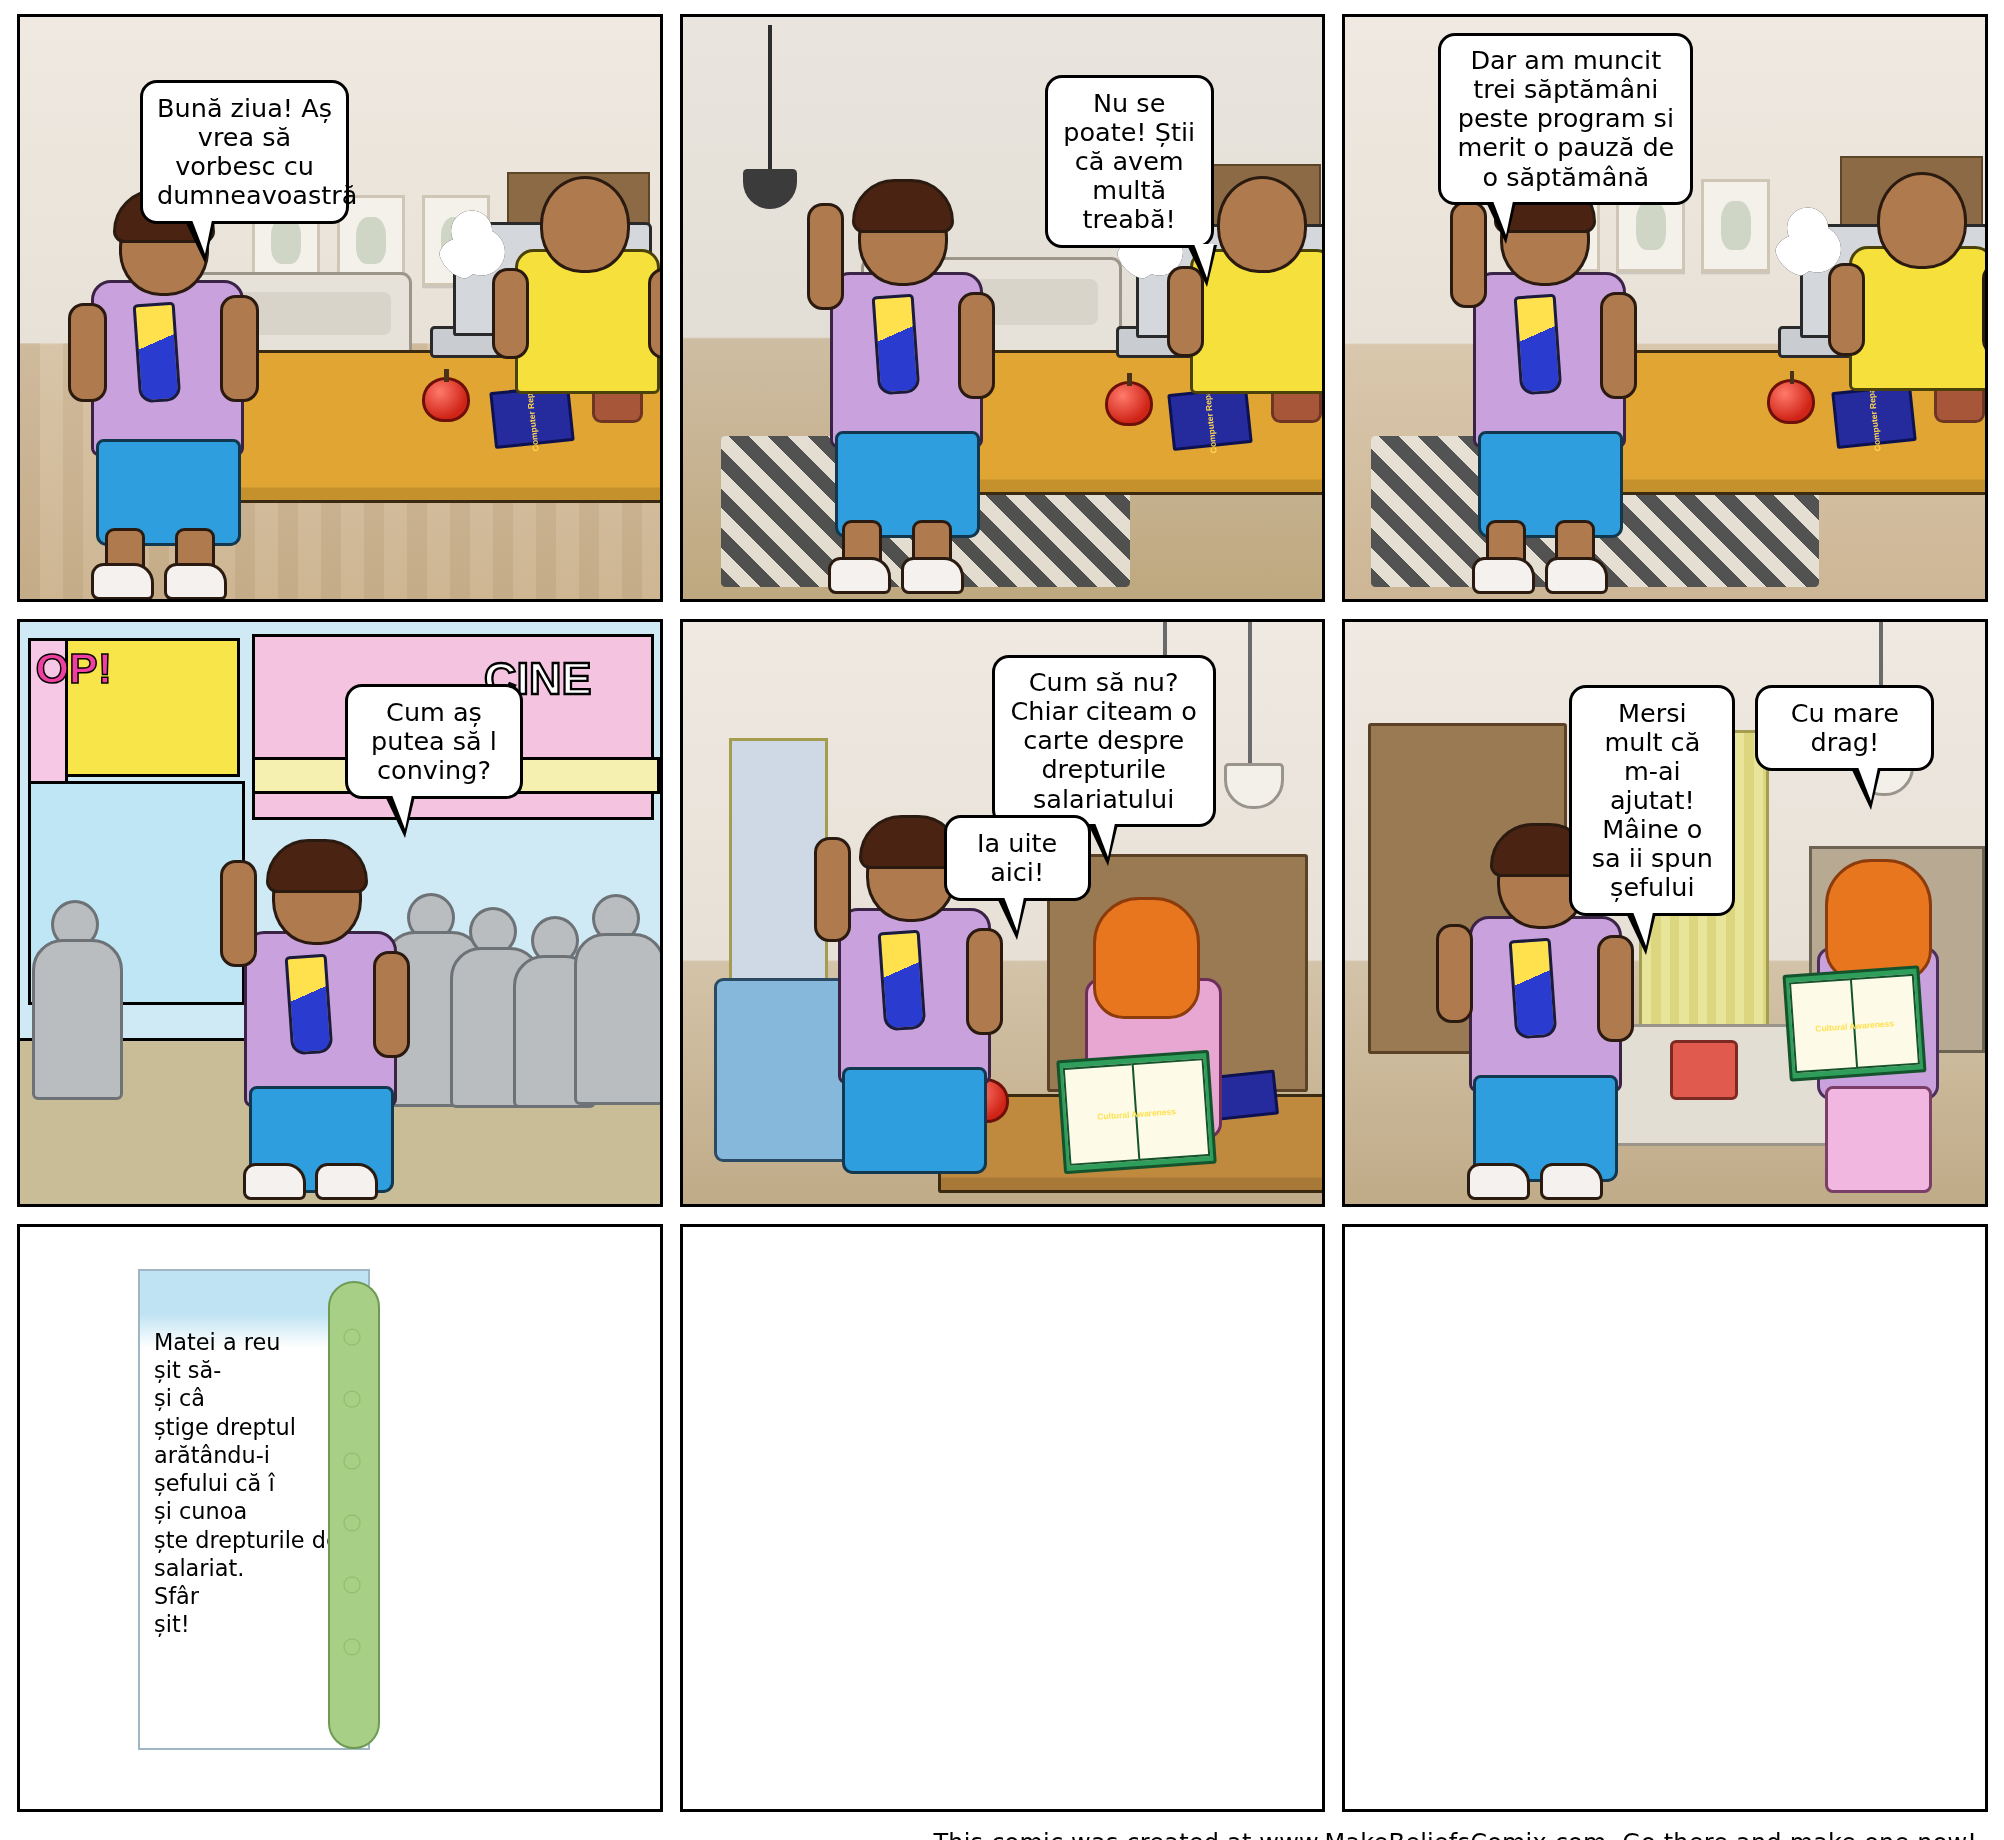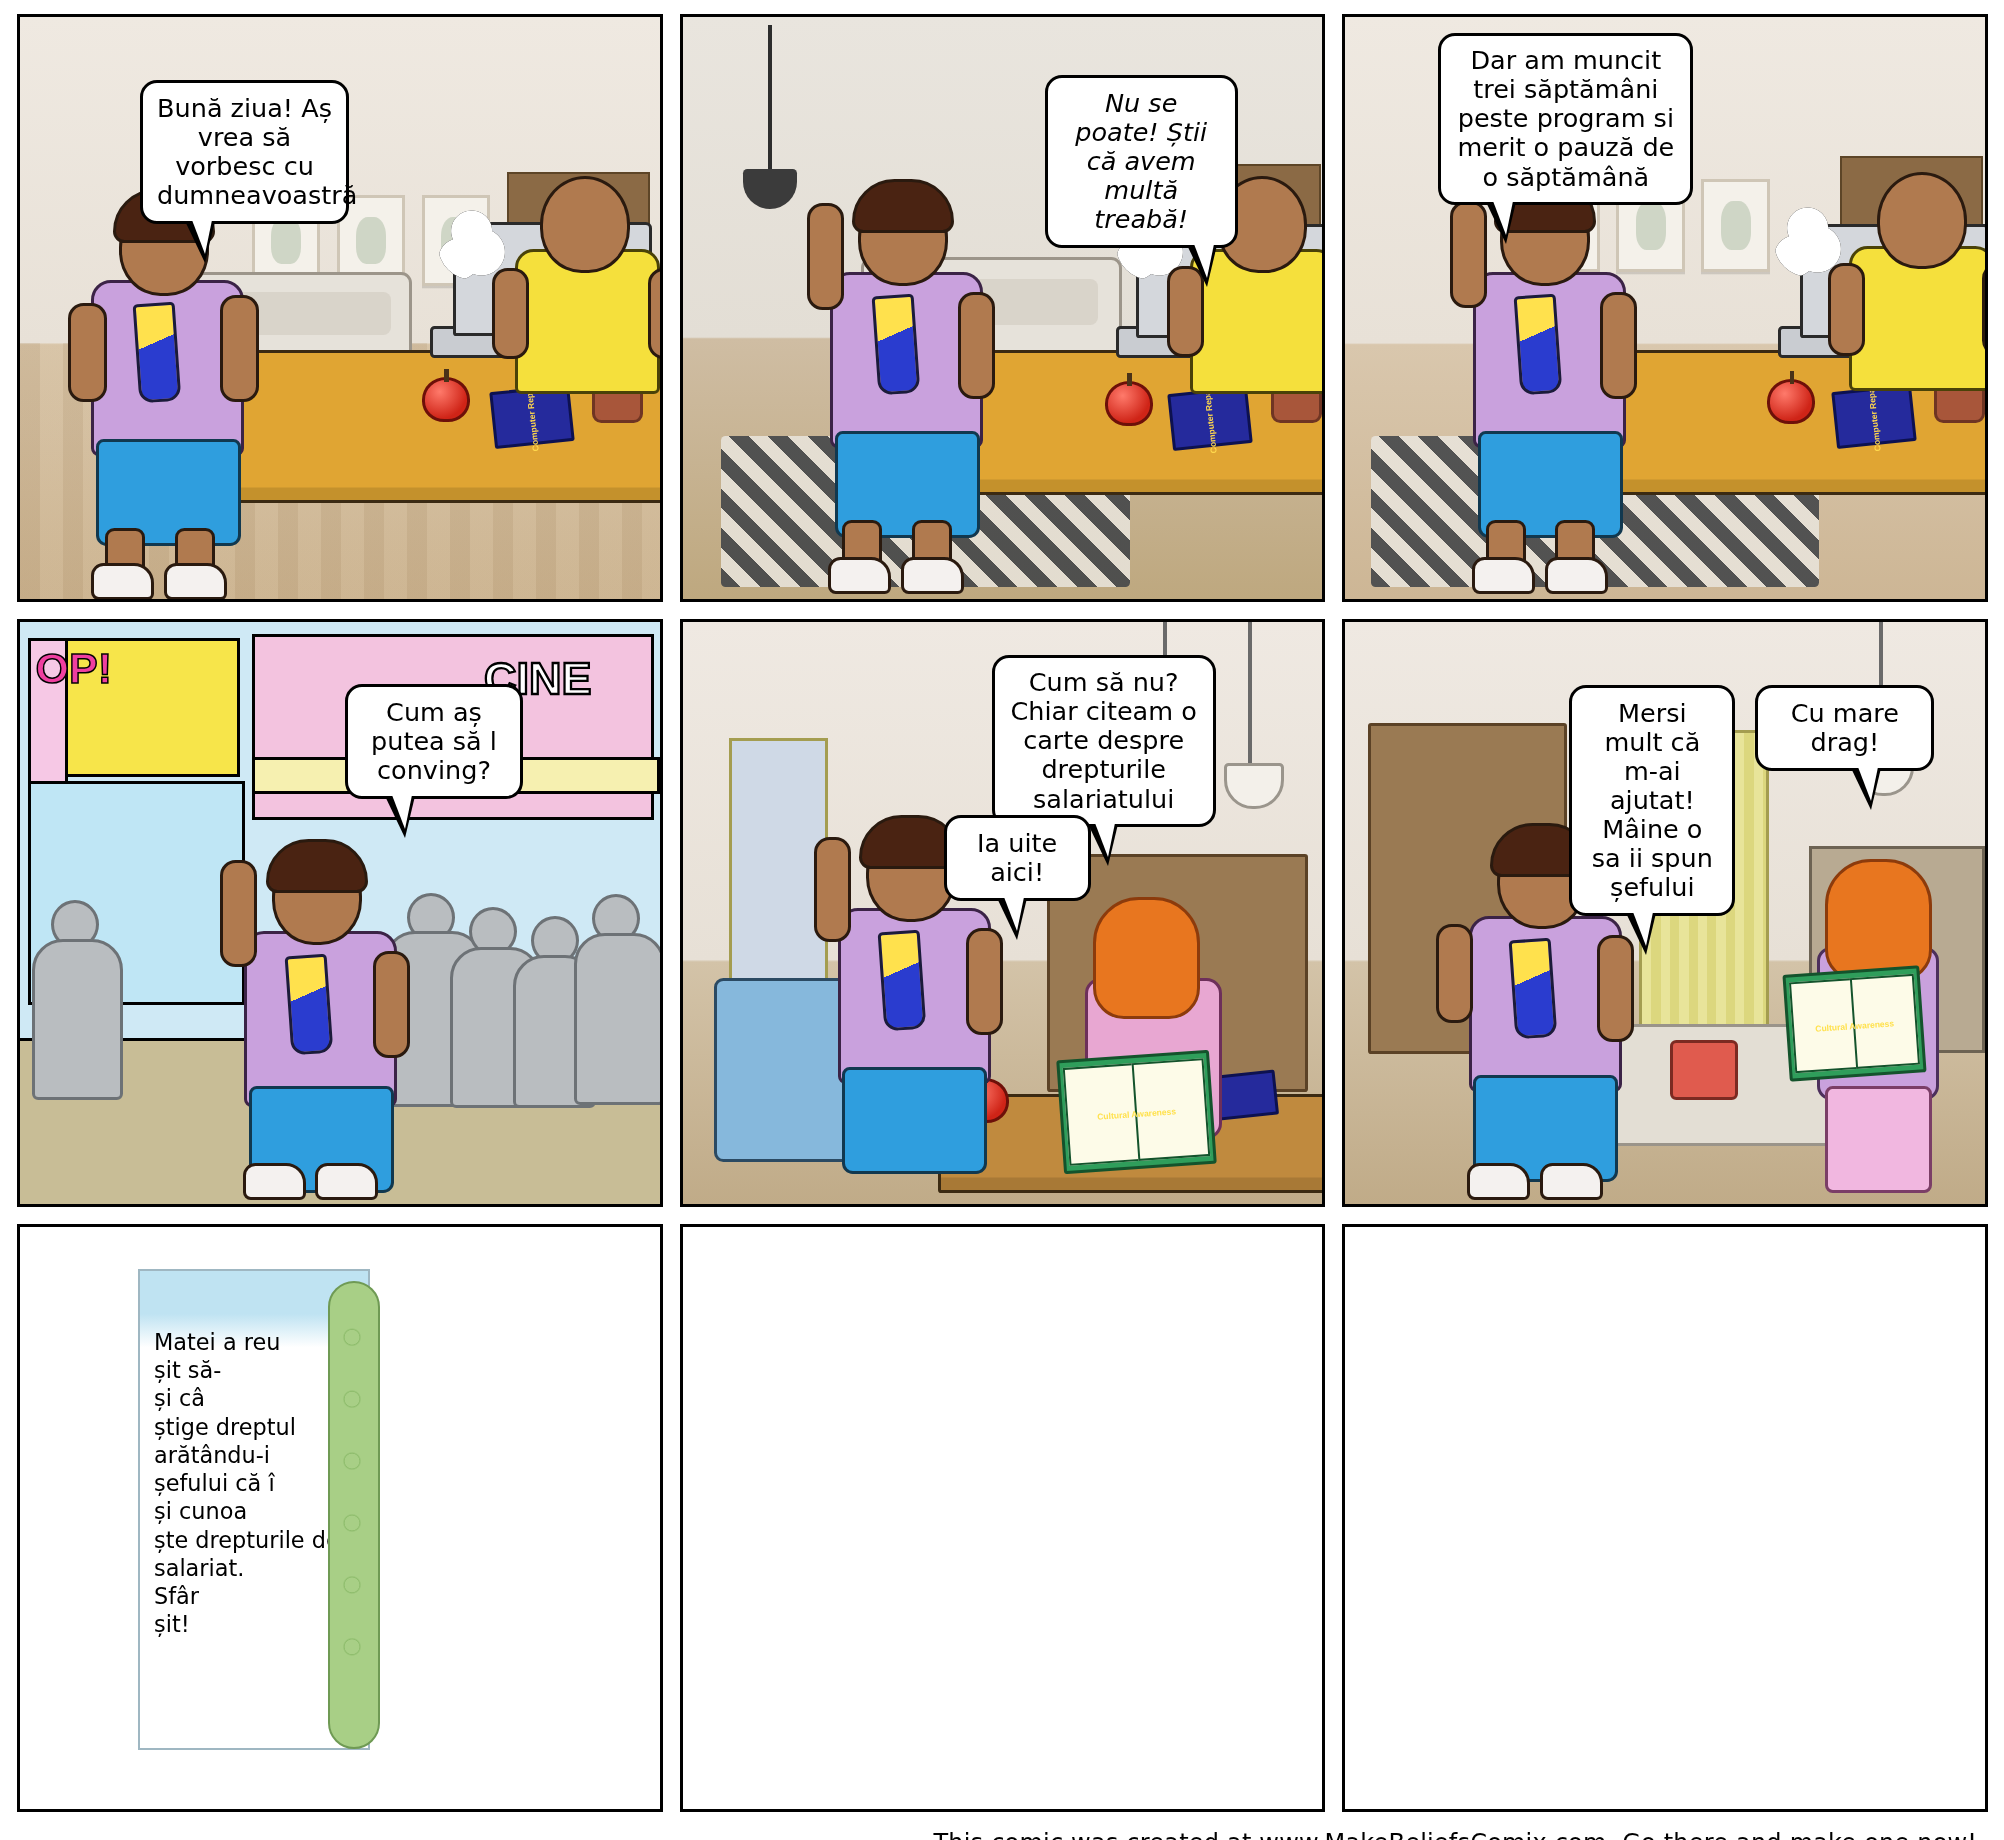--- a/index.html
+++ b/index.html
@@ -508,21 +508,21 @@
         </div>
 
         <div class="char">
           <div class="torso-yellow" style="left:507px;top:232px;"></div>
           <div class="head" style="left:534px;top:159px;"></div>
           <div class="arm" style="left:484px;top:249px;width:31px;height:85px;"></div>
 
         </div>
       </div>
 
-      <div class="bubble" style="left:362px;top:58px;width:193px;font-style:italic;">Nu se poate! Știi că avem multă treabă!<div class="tail tail-d" style="left:139px;"></div></div>
+      <div class="bubble" style="left:362px;top:58px;width:169px;">Nu se poate! Știi că avem multă treabă!<div class="tail tail-d" style="left:139px;"></div></div>
     </div>
 
     <div class="panel">
       <div class="scene">
         <div class="bg-room"></div>
         <div class="rug" style="left:4%;bottom:2%;width:70%;"></div>
         <div class="wall-art" style="left:186px;top:162px;width:63px;height:87px;"></div>
         <div class="wall-art" style="left:271px;top:162px;width:63px;height:87px;"></div>
         <div class="wall-art" style="left:356px;top:162px;width:63px;height:87px;"></div>
         <div class="shelf" style="left:495px;top:139px;width:139px;height:170px;"></div>

